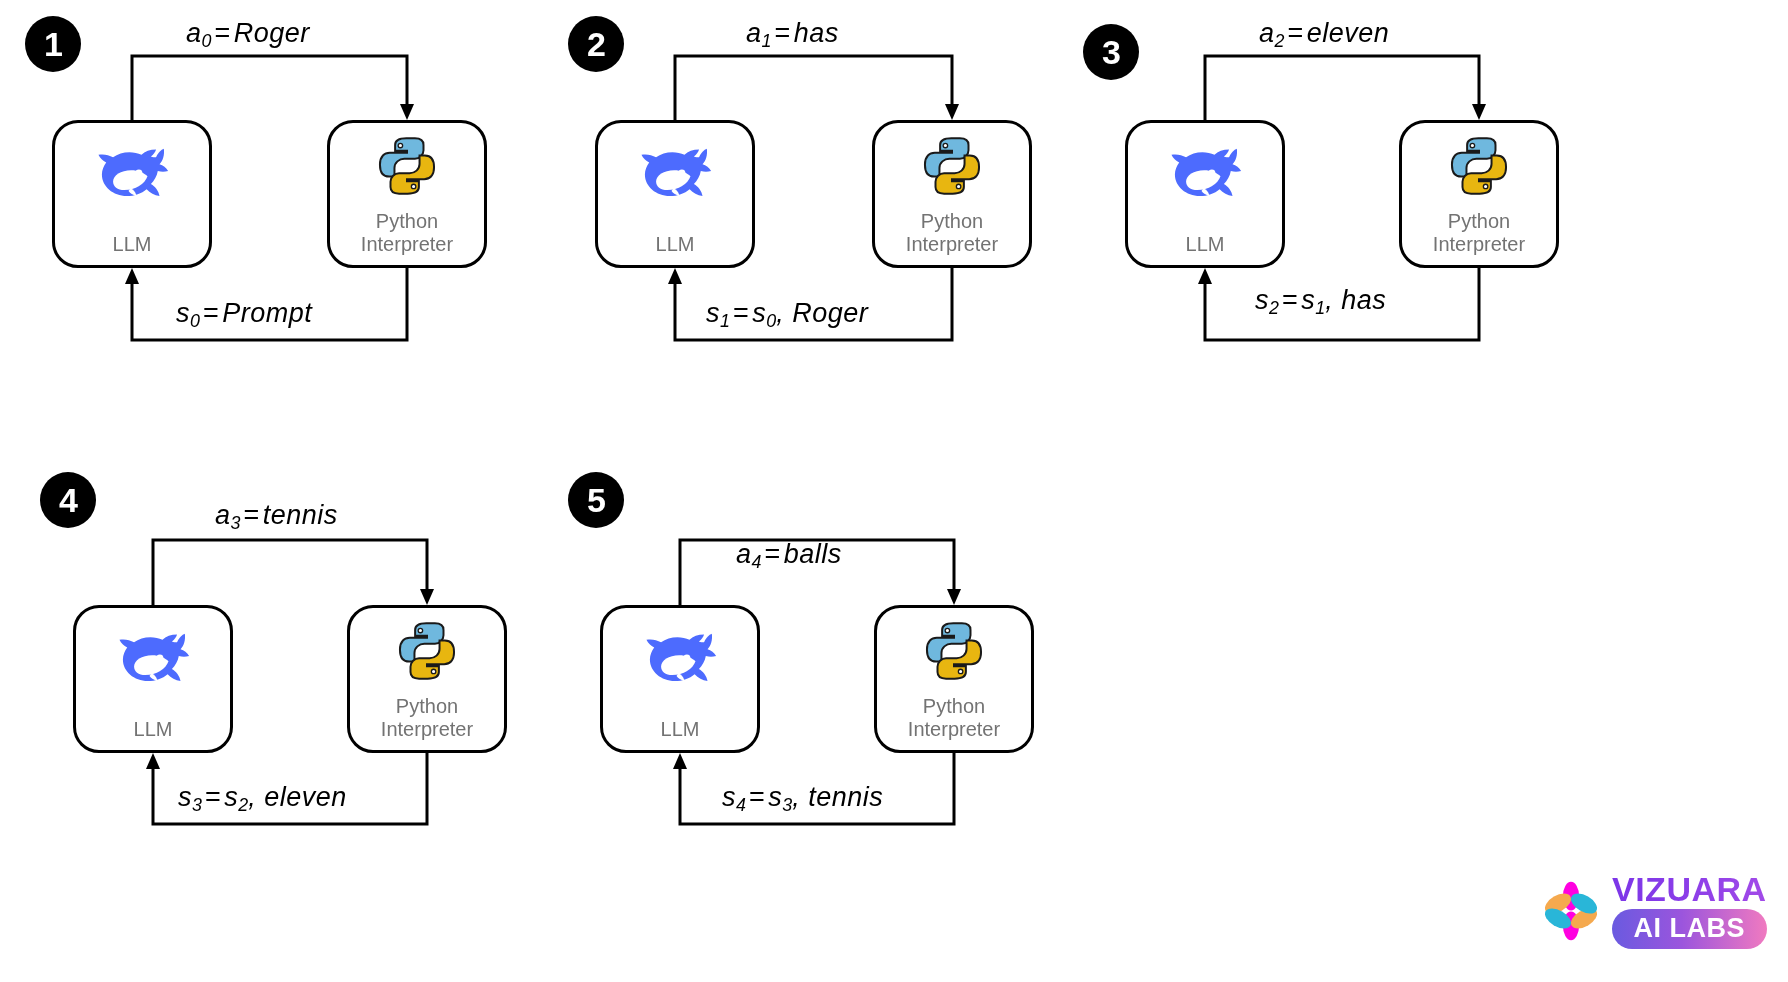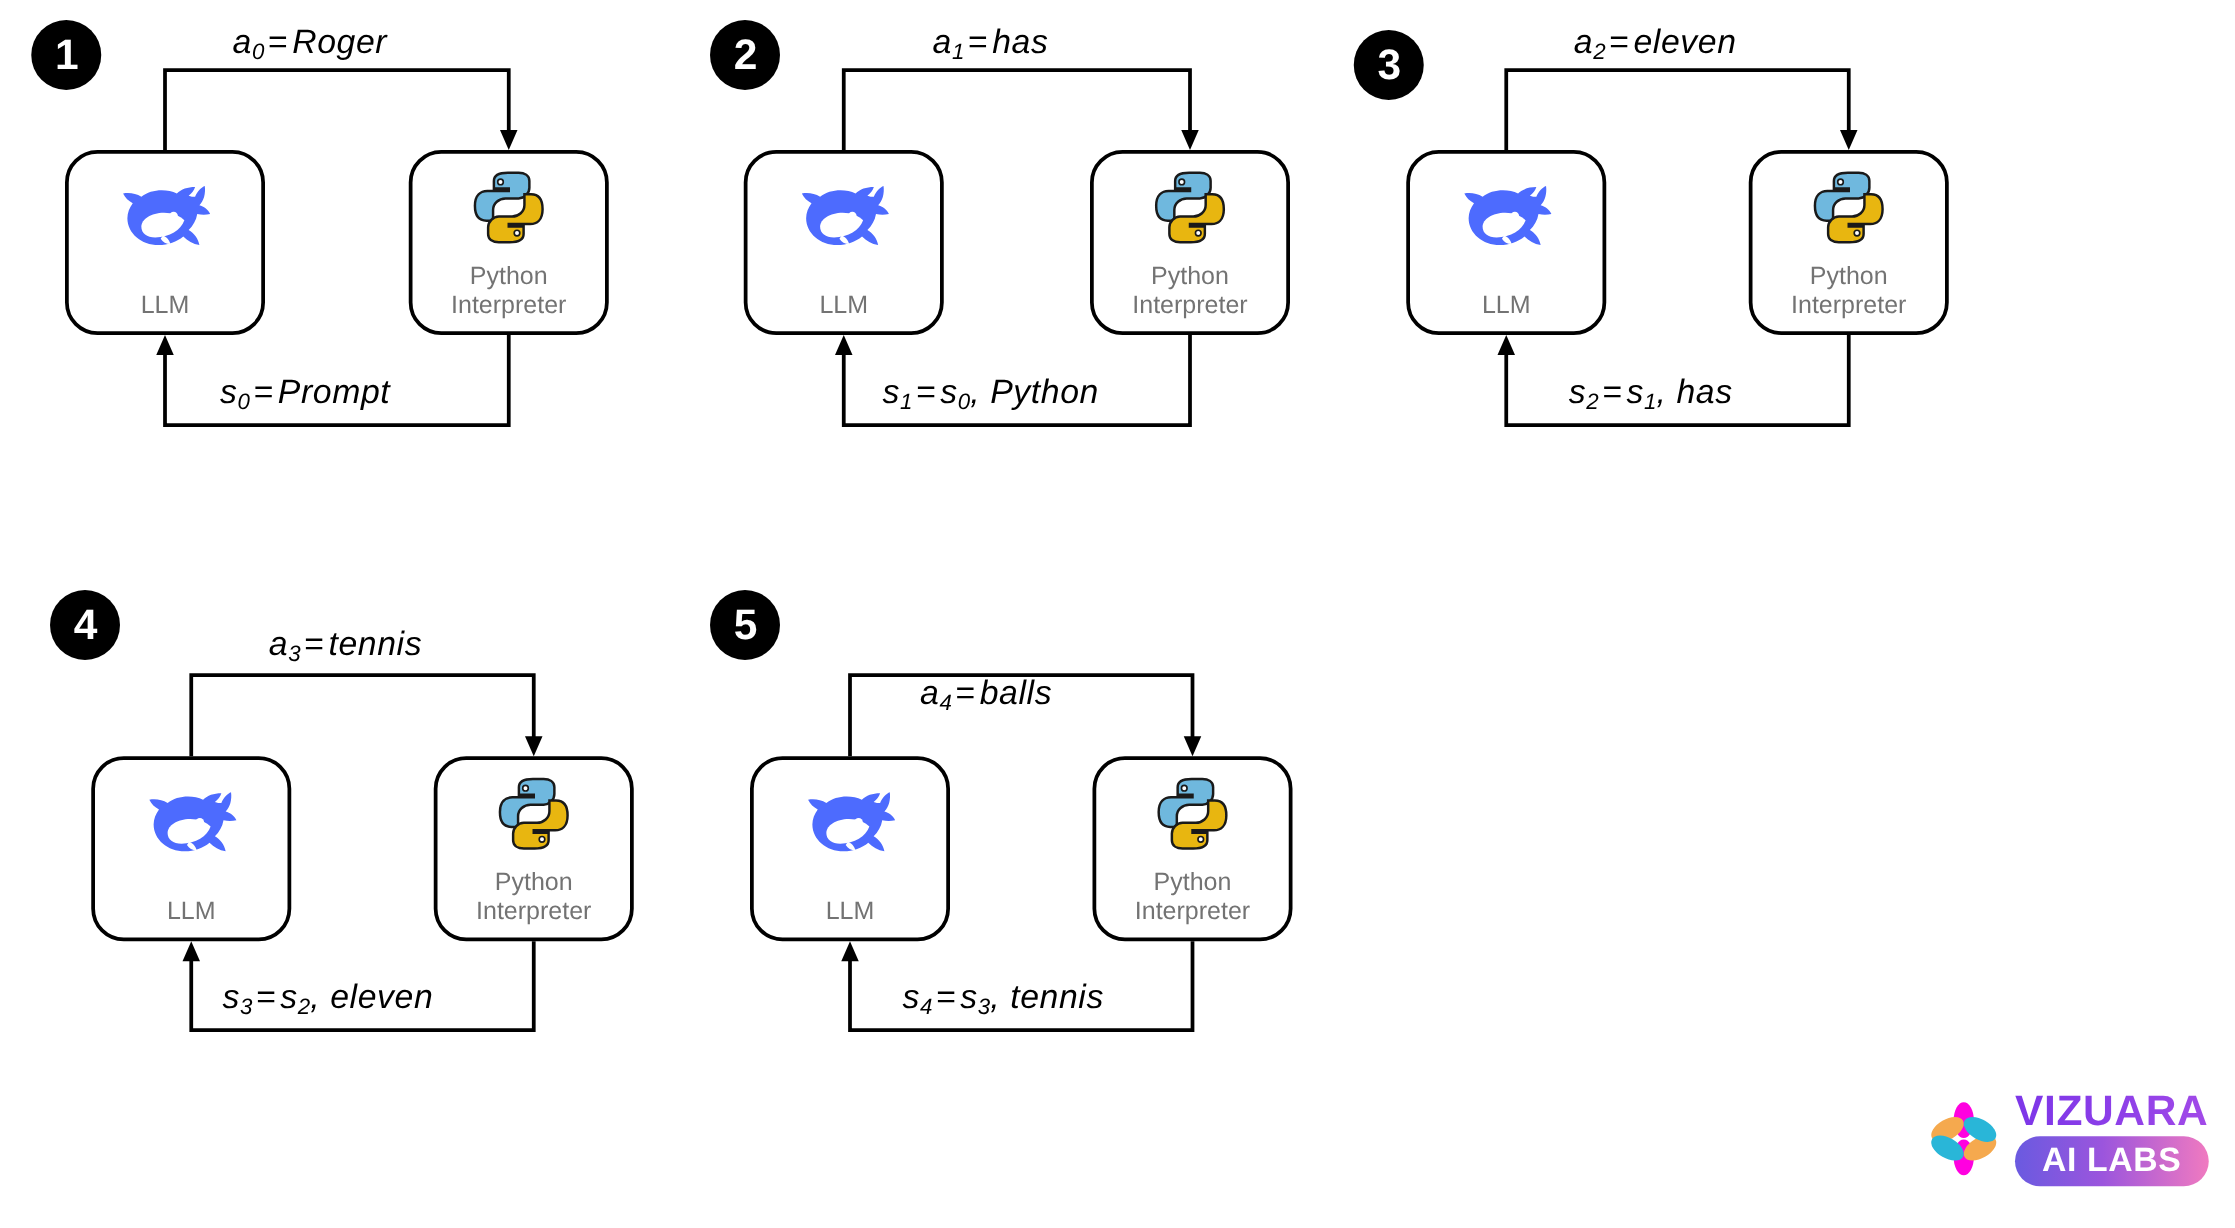--- a/index.html
+++ b/index.html
@@ -171,21 +171,21 @@
         <path d="M404,268 L404,340 L127,340 L127,280"></path>
       </g>
       <polygon points="404,120 397,104 411,104" fill="#000"></polygon>
       <polygon points="127,268 120,284 134,284" fill="#000"></polygon>
     </svg>
 
     <div class="math" style="left:198px;top:18px;">
       <span>a</span><sub>1</sub><span class="op">=</span><span>has</span>
     </div>
     <div class="math" style="left:158px;top:298px;">
-      <span>s</span><sub>1</sub><span class="op">=</span><span>s</span><sub>0</sub><span>, Python</span>
+      <span>s</span><sub>1</sub><span class="op">=</span><span>s</span><sub>0</sub><span>, Roger</span>
     </div>
 
     <div class="node" style="left:47px;top:120px;width:160px;height:148px;">
       <span class="node-icon">
         <svg viewBox="0 0 100 100" width="86" height="86" aria-hidden="true">
           <path fill="#4D6BFE" d="M78 26c2-5 6-9 9-10 1 7-1 14-5 18 4 1 8 4 10 8-4 1-8 1-12 0-1 6-4 11-8 15 5 3 9 8 10 14-6-1-11-4-15-8-6 5-14 8-23 8-16 0-29-11-29-25 0-5 2-10 5-14-4-2-7-5-9-9 6-1 12 0 17 3 5-4 12-6 19-6 5 0 10 1 14 3 4-4 10-6 17-6-1 3-3 6-6 8 2 1 4 1 6 1z"></path>
           <path fill="#FFFFFF" d="M28 54c0-7 9-13 21-13 8 0 15 3 19 7-3 9-14 16-27 16-8 0-13-4-13-10z"></path>
           <circle fill="#FFFFFF" cx="58" cy="44" r="4"></circle>
           <path fill="#FFFFFF" d="M48 62c3 1 6 4 7 8-4 0-7-2-9-5z"></path>
         </svg>
@@ -215,21 +215,21 @@
         <path d="M130,112 L130,48 L404,48 L404,100"></path>
         <path d="M404,260 L404,332 L130,332 L130,272"></path>
       </g>
       <polygon points="404,112 397,96 411,96" fill="#000"></polygon>
       <polygon points="130,260 123,276 137,276" fill="#000"></polygon>
     </svg>
 
     <div class="math" style="left:184px;top:10px;">
       <span>a</span><sub>2</sub><span class="op">=</span><span>eleven</span>
     </div>
-    <div class="math" style="left:180px;top:290px;">
+    <div class="math" style="left:180px;top:277px;">
       <span>s</span><sub>2</sub><span class="op">=</span><span>s</span><sub>1</sub><span>, has</span>
     </div>
 
     <div class="node" style="left:50px;top:112px;width:160px;height:148px;">
       <span class="node-icon">
         <svg viewBox="0 0 100 100" width="86" height="86" aria-hidden="true">
           <path fill="#4D6BFE" d="M78 26c2-5 6-9 9-10 1 7-1 14-5 18 4 1 8 4 10 8-4 1-8 1-12 0-1 6-4 11-8 15 5 3 9 8 10 14-6-1-11-4-15-8-6 5-14 8-23 8-16 0-29-11-29-25 0-5 2-10 5-14-4-2-7-5-9-9 6-1 12 0 17 3 5-4 12-6 19-6 5 0 10 1 14 3 4-4 10-6 17-6-1 3-3 6-6 8 2 1 4 1 6 1z"></path>
           <path fill="#FFFFFF" d="M28 54c0-7 9-13 21-13 8 0 15 3 19 7-3 9-14 16-27 16-8 0-13-4-13-10z"></path>
           <circle fill="#FFFFFF" cx="58" cy="44" r="4"></circle>
           <path fill="#FFFFFF" d="M48 62c3 1 6 4 7 8-4 0-7-2-9-5z"></path>

